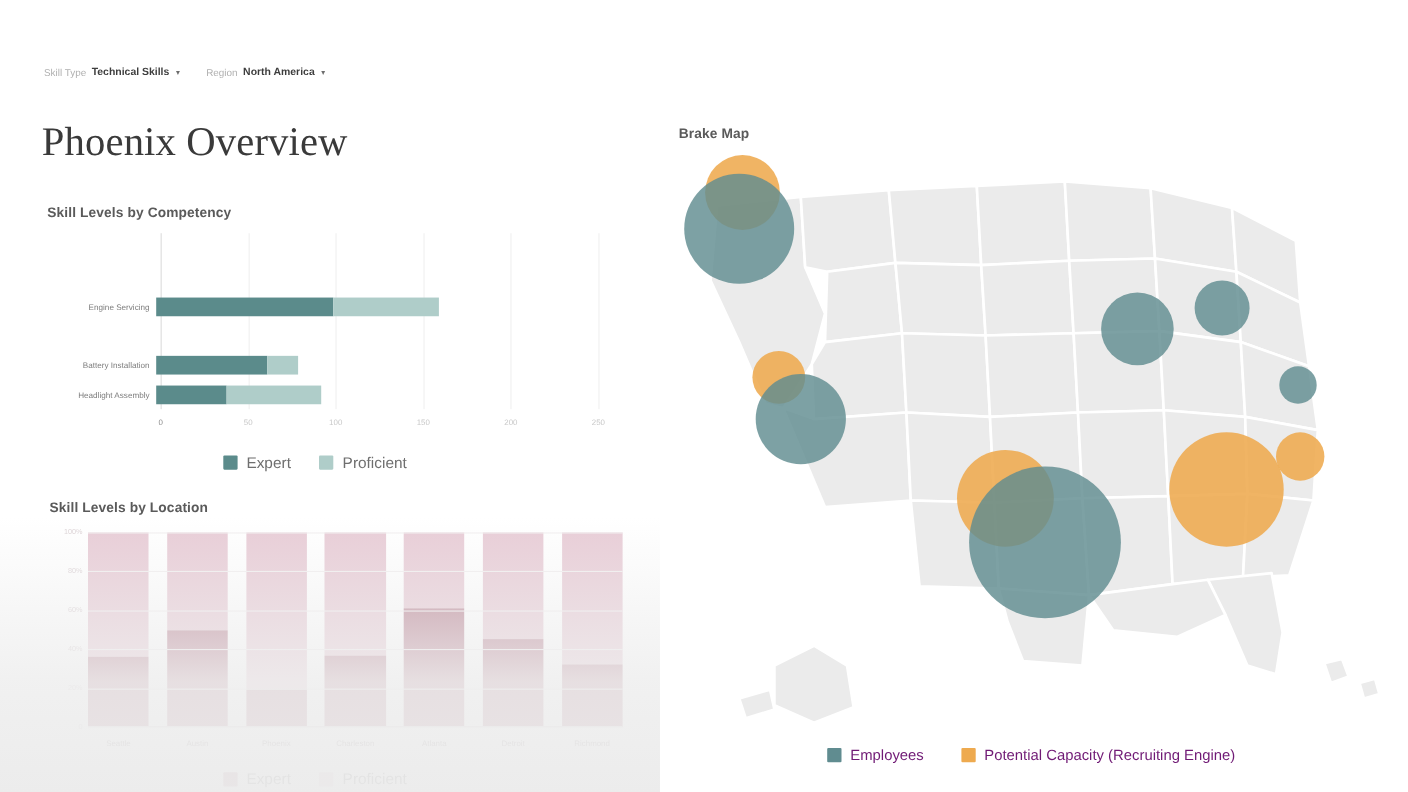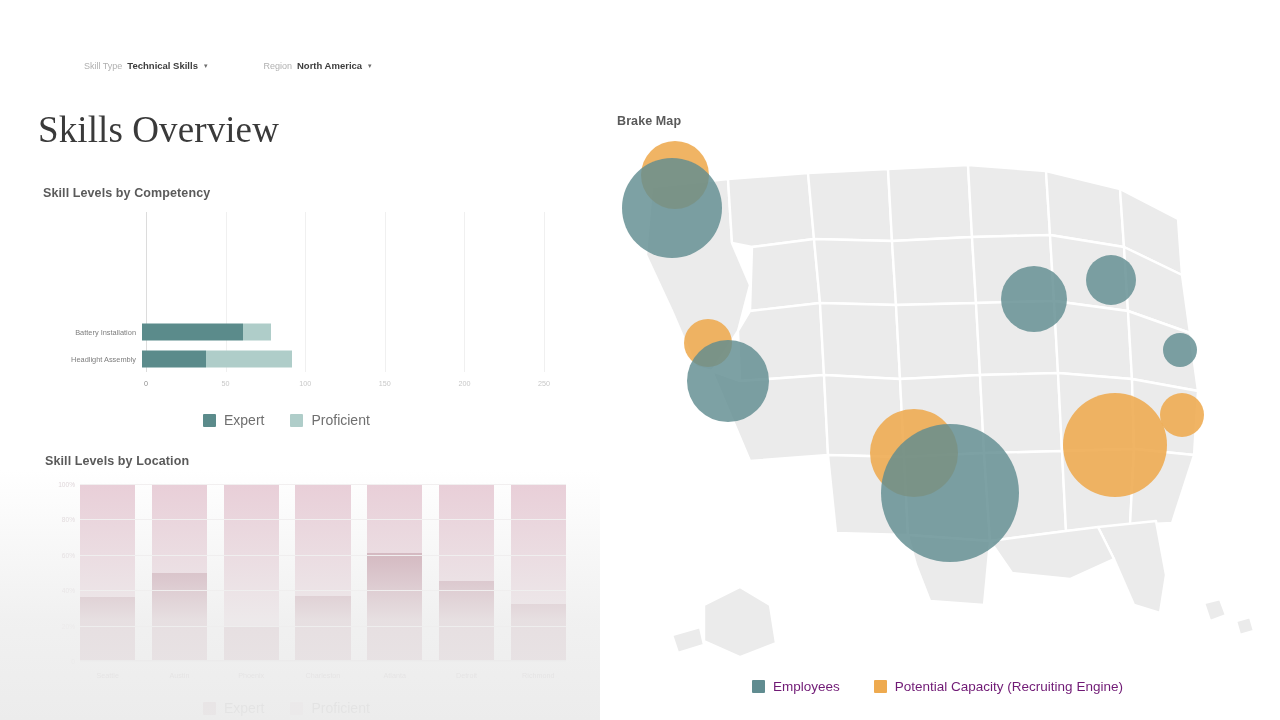--- a/index.html
+++ b/index.html
@@ -7,23 +7,22 @@
   body {
     font-family:"Liberation Sans", sans-serif;
     background:#ffffff;
     color:#4a4a4a;
     overflow:hidden;
     position:relative;
   }
   
   .filterbar {
     position:absolute; top:60px; left:40px;
-    display:flex; align-items:center; gap:56px;
+    display:flex; align-items:center; gap:24px;
     font-size:9.5px;
-    margin-left:44px;
   }
   .filter { display:flex; align-items:center; gap:5px; }
   .filter-label { color:#b0b0b0; font-size:9px; }
   .filter-value { color:#3d3d3d; font-weight:bold; font-size:9.5px; }
   .caret { font-size:7px; color:#6d6d6d; margin-left:1px; }
   
   .page-title {
     position:absolute; top:108px; left:38px;
     font-family:"Liberation Serif", serif;
     font-size:37px; font-weight:400; color:#3a3a3a;
@@ -104,34 +103,41 @@
     <span class="filter-value">Technical Skills</span>
     <span class="caret">▾</span>
   </div>
   <div class="filter">
     <span class="filter-label">Region</span>
     <span class="filter-value">North America</span>
     <span class="caret">▾</span>
   </div>
 </div>
 
-<div class="page-title">Skills Overview</div>
+<div class="page-title">Phoenix Overview</div>
 
 <div class="sec-title" id="competency-title">Skill Levels by Competency</div>
 
 <div class="bar-chart">
   <div class="bc-grid" id="bc-grid">
       <div class="bc-gridline zero" style="left: 0%;"></div>
       <div class="bc-gridline" style="left: 20%;"></div>
       <div class="bc-gridline" style="left: 40%;"></div>
       <div class="bc-gridline" style="left: 60%;"></div>
       <div class="bc-gridline" style="left: 80%;"></div>
       <div class="bc-gridline" style="left: 100%;"></div>
     </div>
   <div class="bc-rows" id="bc-rows">
+      <div class="bc-row" style="top: 41.6667%; transform: translateY(-50%);">
+        <div class="bc-label">Engine Servicing</div>
+        <div class="bc-track">
+          <div class="bc-seg expert" style="width: 40%; background: rgb(91, 139, 139);"></div>
+          <div class="bc-seg prof" style="left: 40%; width: 24%; background: rgb(175, 205, 201);"></div>
+        </div>
+      </div>
       <div class="bc-row" style="top: 75%; transform: translateY(-50%);">
         <div class="bc-label">Battery Installation</div>
         <div class="bc-track">
           <div class="bc-seg expert" style="width: 25.2%; background: rgb(91, 139, 139);"></div>
           <div class="bc-seg prof" style="left: 25.2%; width: 6.8%; background: rgb(175, 205, 201);"></div>
         </div>
       </div>
       <div class="bc-row" style="top: 91.6667%; transform: translateY(-50%);">
         <div class="bc-label">Headlight Assembly</div>
         <div class="bc-track">

